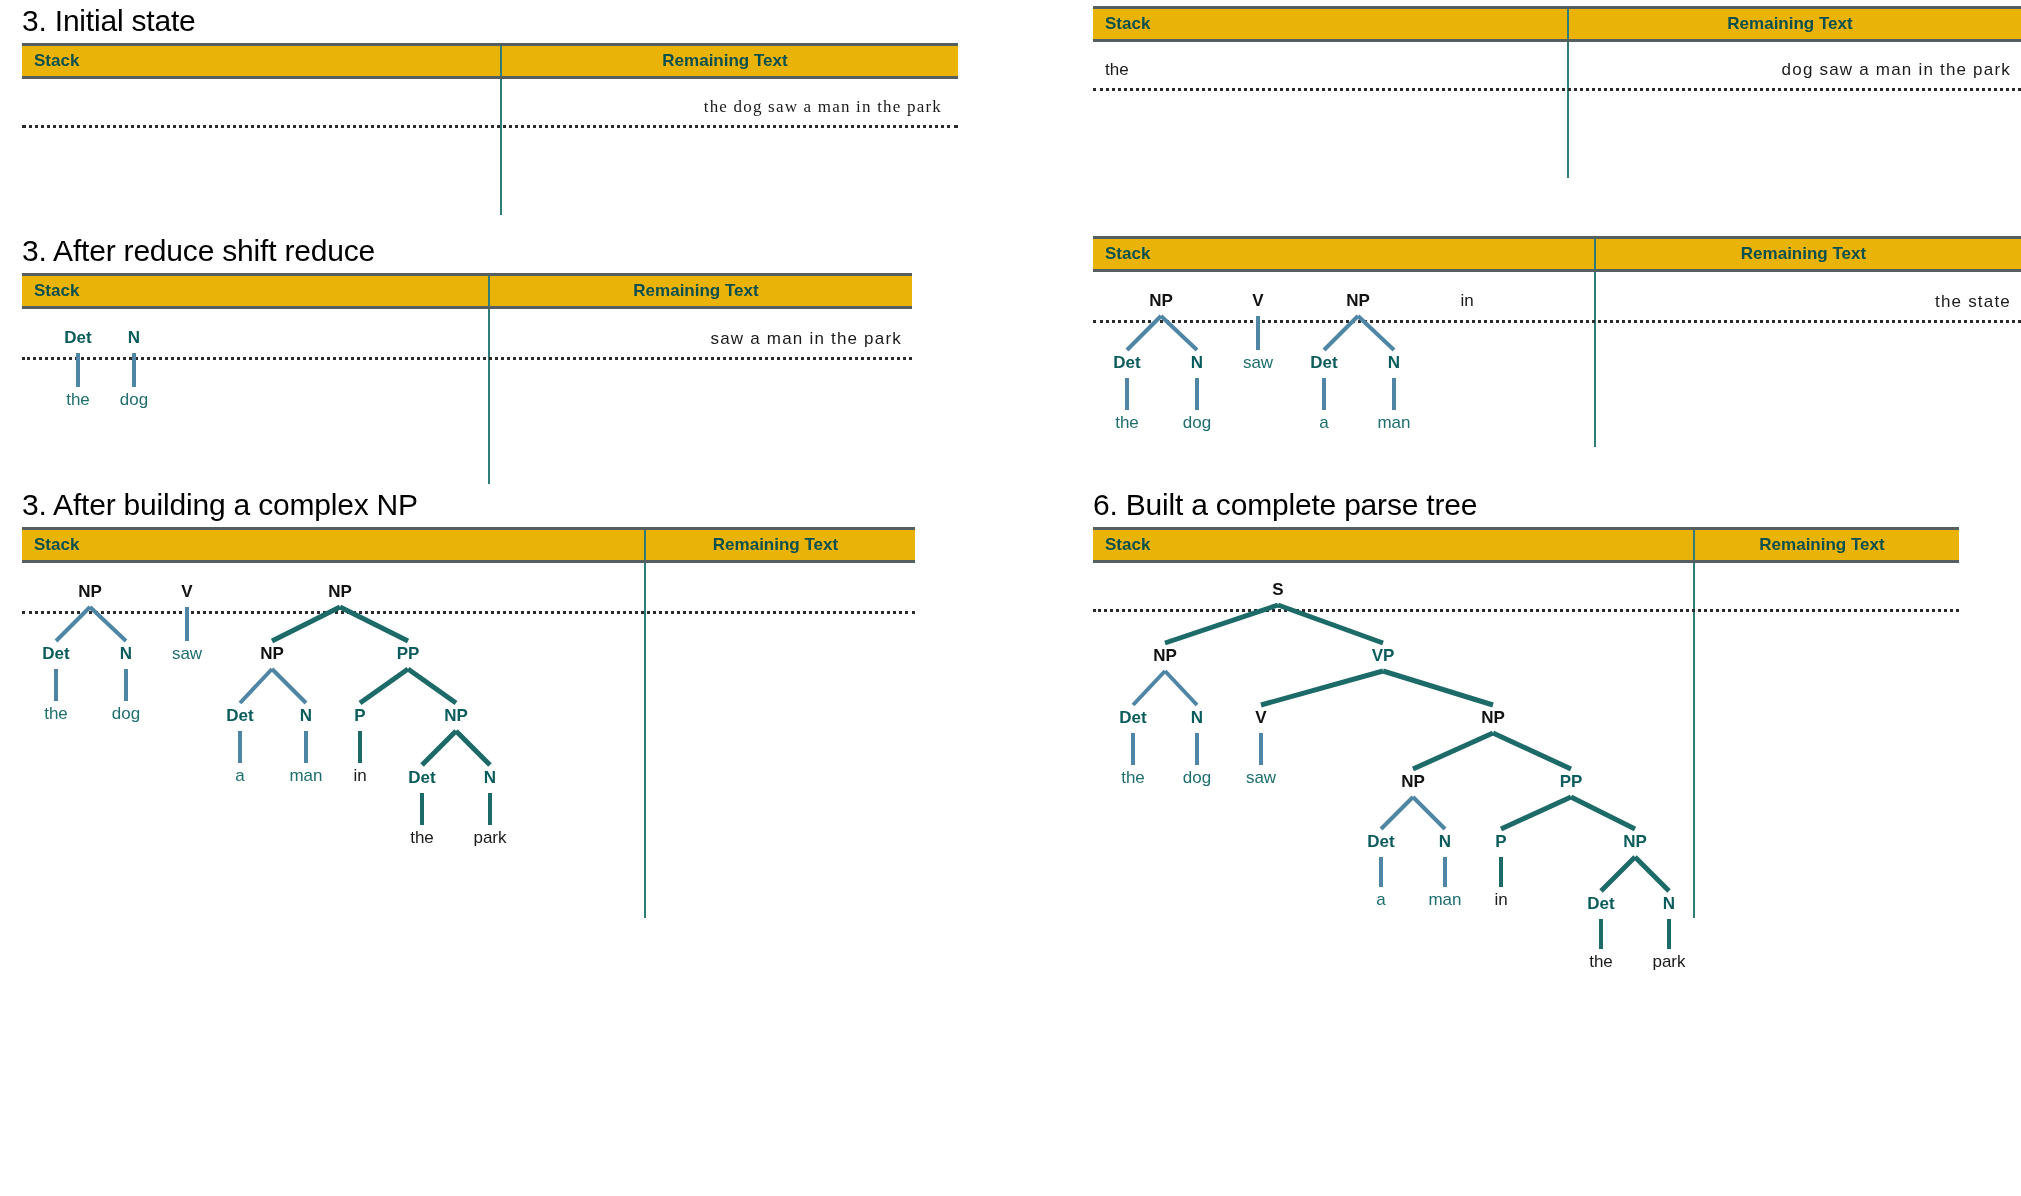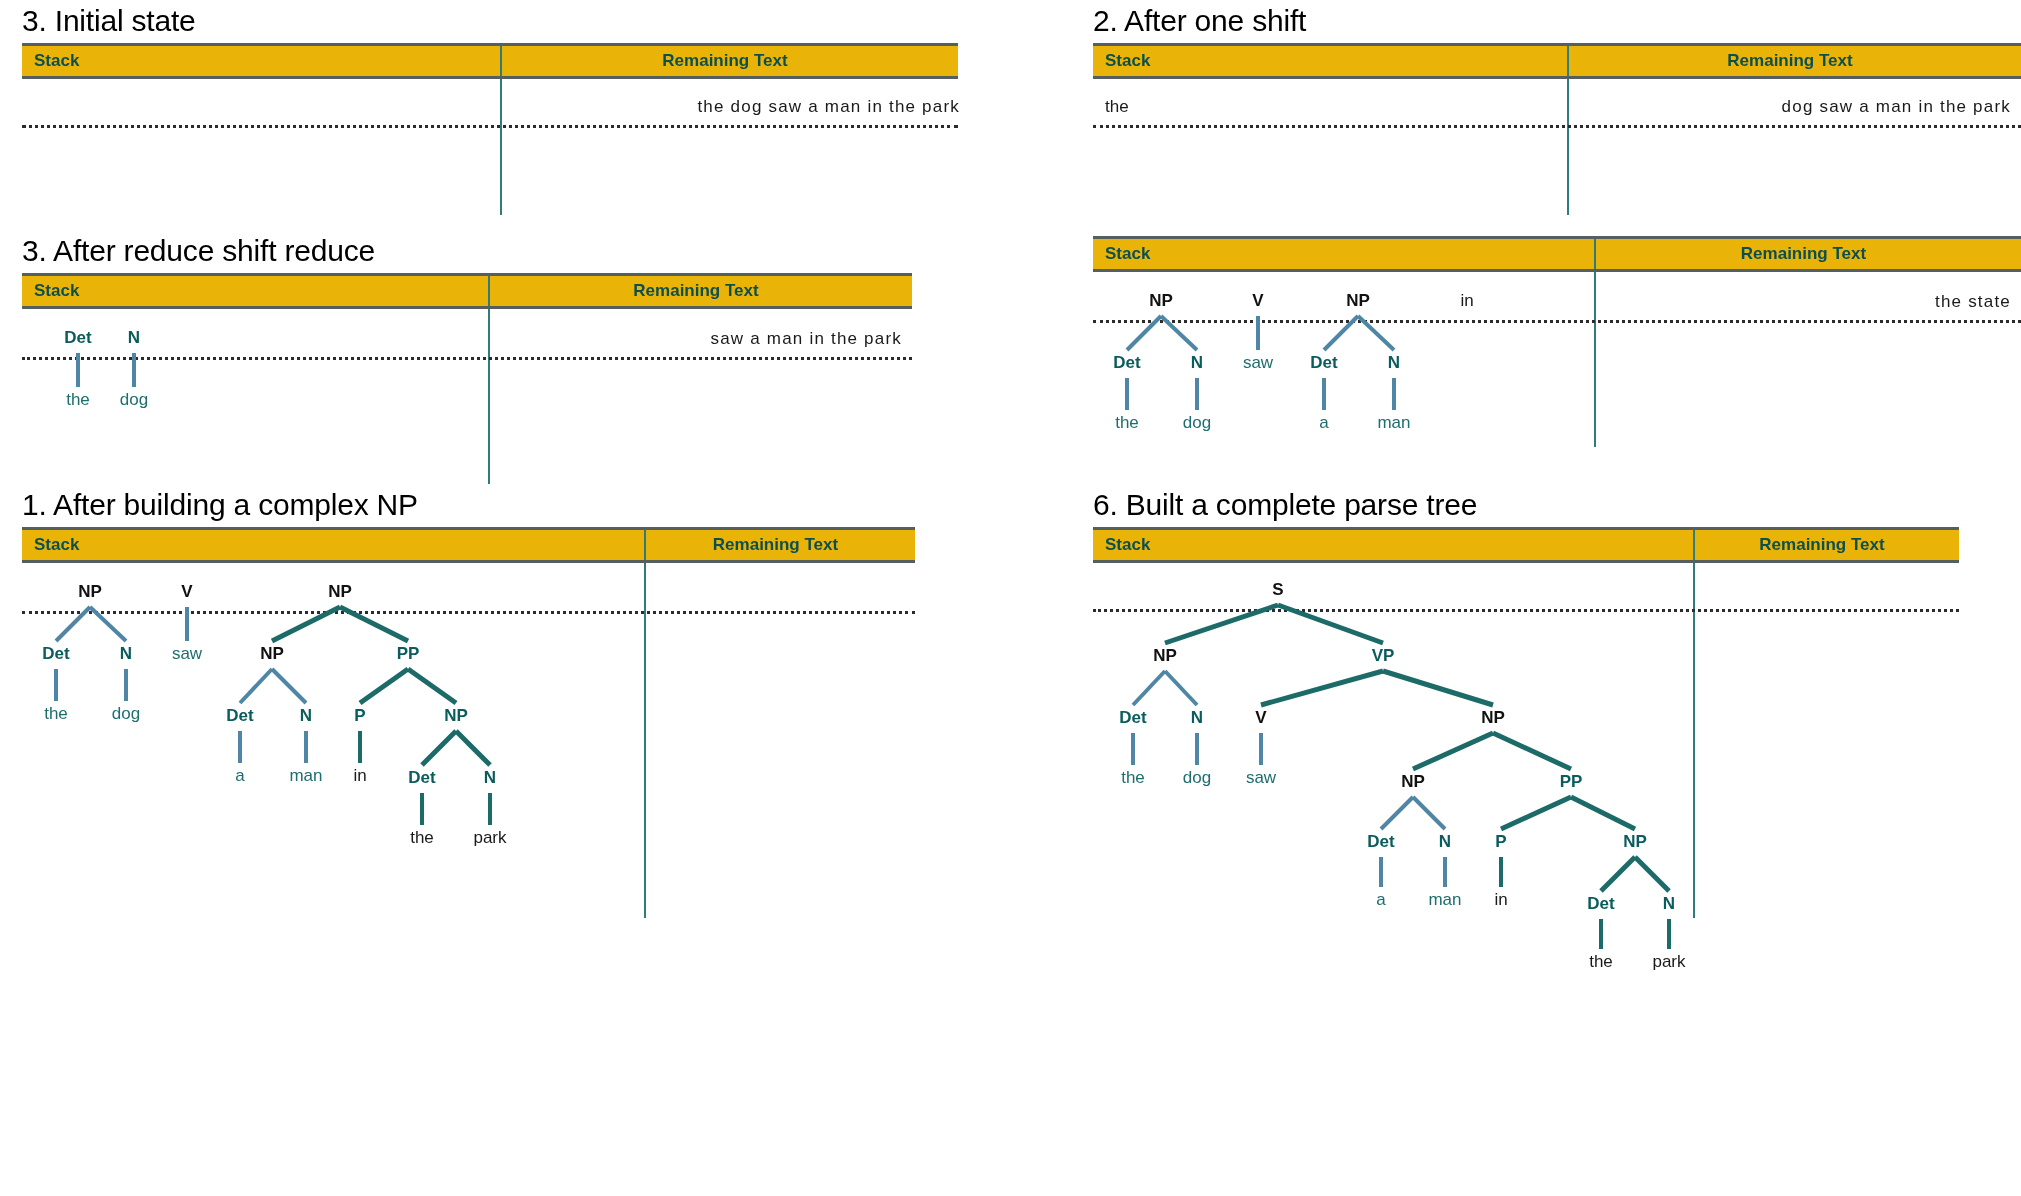--- a/index.html
+++ b/index.html
@@ -100,28 +100,27 @@
 <div class="panel" style="left:22px; top:6px; width:936px;">
   <div class="panel-title">3. Initial state</div>
   <div class="table-wrap">
     <div class="thead">
       <div class="th th-stack" style="width:478px;">Stack</div>
       <div class="th th-remaining" style="width:458px;">Remaining Text</div>
     </div>
     <div class="tbody" style="height:136px;">
       <div class="divider-v" style="left:478px; height:136px;"></div>
       <div class="dashline" style="top:46px;"></div>
-      <div class="remaining-text" style="left:498px; width:440px; top:18px;">the dog saw a man in the park</div>
+      <div class="remaining-text" style="left:480px; width:440px; top:18px;font-family:Liberation Serif, serif;">the dog saw a man in the park</div>
       <div class="stack-simple" style="left:12px; top:18px;"></div>
     </div>
   </div>
 </div>
 
 <div class="panel" style="left:1093px; top:6px; width:928px;">
-  <div class="panel-title">2. After one shift</div>
   <div class="table-wrap">
     <div class="thead">
       <div class="th th-stack" style="width:474px;">Stack</div>
       <div class="th th-remaining" style="width:454px;">Remaining Text</div>
     </div>
     <div class="tbody" style="height:136px;">
       <div class="divider-v" style="left:474px; height:136px;"></div>
       <div class="dashline" style="top:46px;"></div>
       <div class="remaining-text" style="left:482px; width:436px; top:18px;">dog saw a man in the park</div>
       <div class="stack-simple" style="left:12px; top:18px;">the</div>
@@ -192,21 +191,21 @@
         <text class="leaf" x="231" y="156" fill="#1f6e6e">a</text>
         <text class="leaf" x="301" y="156" fill="#1f6e6e">man</text>
 
         <text class="leaf" x="374" y="34" fill="#1a1a1a">in</text>
       </svg>
     </div>
   </div>
 </div>
 
 <div class="panel" style="left:22px; top:490px; width:893px;">
-  <div class="panel-title">1. After building a complex NP</div>
+  <div class="panel-title">3. After building a complex NP</div>
   <div class="table-wrap">
     <div class="thead">
       <div class="th th-stack" style="width:622px;">Stack</div>
       <div class="th th-remaining" style="width:271px;">Remaining Text</div>
     </div>
     <div class="tbody" style="height:355px;">
       <div class="divider-v" style="left:622px; height:355px;"></div>
       <div class="dashline" style="top:48px;"></div>
       <div class="remaining-text" style="left:630px; width:253px; top:20px;"></div>
 

